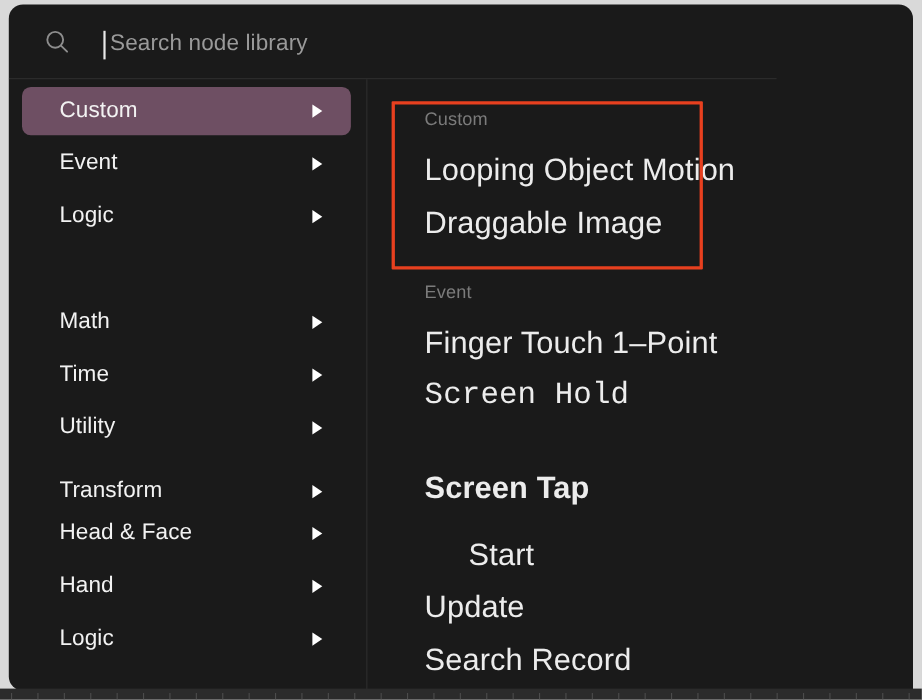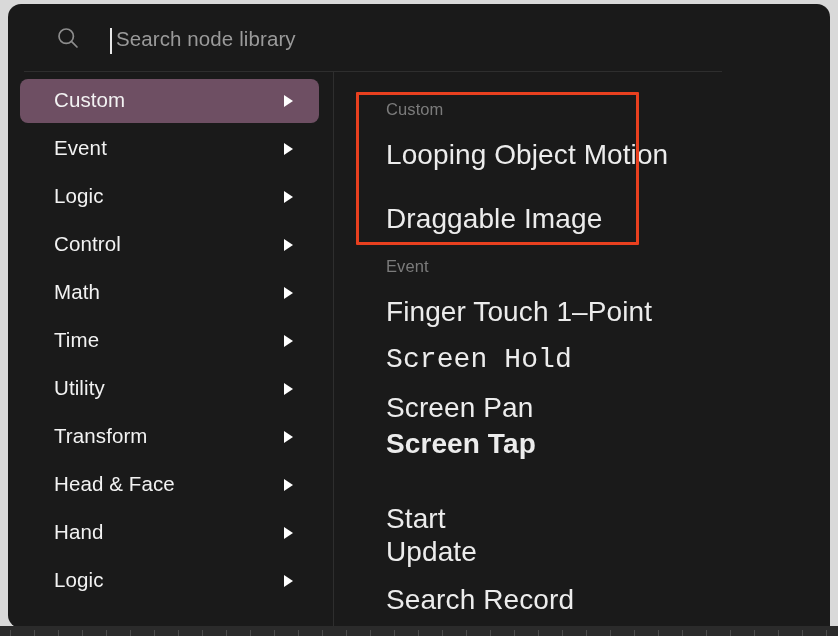--- a/index.html
+++ b/index.html
@@ -52,21 +52,21 @@
     background: #1a1a1a;
     border-top-left-radius: 13px;
     border-top-right-radius: 13px;
     border-bottom-left-radius: 13px;
     overflow: hidden;
   }
 
   
   .search-bar {
     position: absolute;
-    left: 16px;
+    left: 0;
     top: 0;
     width: 698px;
     height: 68px;
     border-bottom: 1px solid #2e2e2e;
     box-sizing: border-box;
   }
   .search-icon {
     position: absolute;
     left: 32px;
     top: 22px;
@@ -205,64 +205,59 @@
             <span class="cat-arrow"></span>
           </div>
           <div class="cat-item" style="top: 55px;">
             <span class="cat-label">Event</span>
             <span class="cat-arrow"></span>
           </div>
           <div class="cat-item" style="top: 103px;">
             <span class="cat-label">Logic</span>
             <span class="cat-arrow"></span>
           </div>
-          <div class="cat-item" style="top: 151px;">
-            <span class="cat-label">Control</span>
-            <span class="cat-arrow"></span>
-          </div>
           <div class="cat-item" style="top: 247px;">
             <span class="cat-label">Time</span>
             <span class="cat-arrow"></span>
           </div>
           <div class="cat-item" style="top: 199px;">
             <span class="cat-label">Math</span>
             <span class="cat-arrow"></span>
           </div>
           <div class="cat-item" style="top: 295px;">
             <span class="cat-label">Utility</span>
             <span class="cat-arrow"></span>
           </div>
-          <div class="cat-item" style="top: 343px;">
+          <div class="cat-item" style="top: 353px;">
             <span class="cat-label">Transform</span>
             <span class="cat-arrow"></span>
           </div>
           <div class="cat-item" style="top: 391px;">
             <span class="cat-label">Head &amp; Face</span>
             <span class="cat-arrow"></span>
           </div>
           <div class="cat-item" style="top: 439px;">
             <span class="cat-label">Hand</span>
             <span class="cat-arrow"></span>
           </div>
           <div class="cat-item" style="top: 487px;">
             <span class="cat-label">Logic</span>
             <span class="cat-arrow"></span>
           </div>
         </div>
 
       <div class="nodelist">
           <div class="section-header" style="top: 28px;">Custom</div>
           <div class="node-item" style="top: 67px;">Looping Object Motion</div>
-          <div class="node-item" style="top: 115px; margin-top: 16px;">Draggable Image</div>
+          <div class="node-item" style="top: 115px;">Draggable Image</div>
           <div class="section-header" style="top: 185px;">Event</div>
           <div class="node-item" style="top: 224px;">Finger Touch 1–Point</div>
           <div class="node-item" style="top: 272px; font-family: Liberation Mono, monospace;">Screen Hold</div>
-          <div class="node-item" style="top: 320px;">Screen Pan</div>
           <div class="node-item" style="top: 356px; font-weight: bold;">Screen Tap</div>
-          <div class="node-item" style="top: 431px;">Start</div>
+          <div class="node-item" style="top: 417px; margin-left: 40px;">Start</div>
           <div class="node-item" style="top: 464px;">Update</div>
           <div class="node-item" style="top: 512px;">Search Record</div>
         </div>
 
     </div>
 
     <div class="highlight-box"></div>
 
   </div>
 

